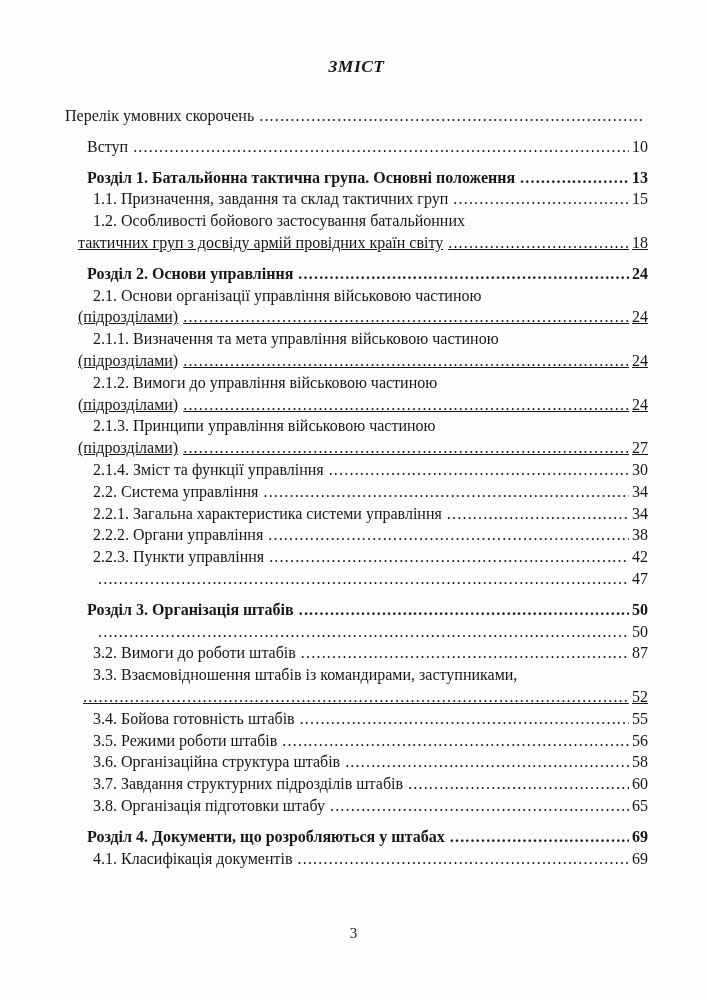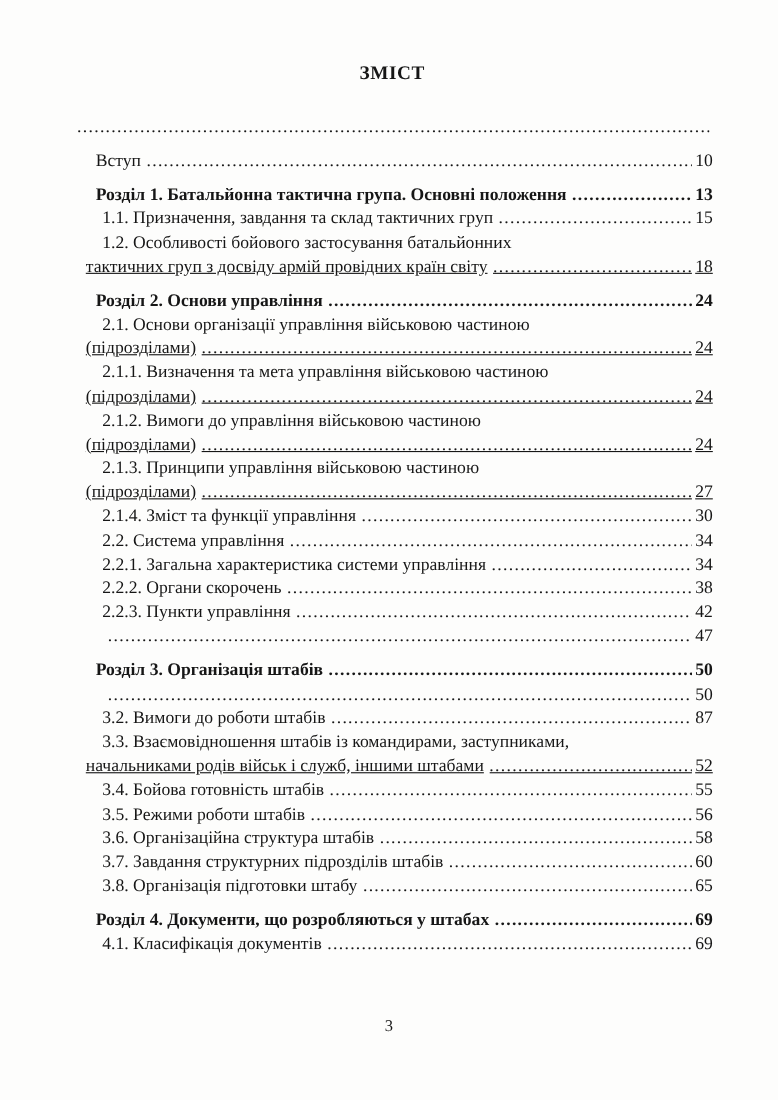--- a/index.html
+++ b/index.html
@@ -19,20 +19,21 @@
     box-sizing: border-box;
     padding: 54px 59px 0 65px;
     overflow: hidden;
   }
   .doc-title {
     text-align: center;
     font-weight: bold;
     font-size: 17.5px;
     line-height: 24px;
     letter-spacing: 0.5px;
+    font-style: italic;
   }
   .toc {
     margin-top: 27px;
   }
   .toc-line {
     display: flex;
     align-items: baseline;
     line-height: 21.8px;
     white-space: nowrap;
   }
@@ -66,20 +67,21 @@
   }
 </style>
 </head>
 <body>
 
 <div class="page">
   <div class="doc-title">ЗМІСТ</div>
 
   <div class="toc" id="toc-list">
       <div class="toc-line">
+        <span class="t">Перелік умовних скорочень</span>
         <span class="leader">........................................................................................................................................................................................................</span>
       </div>
       <div class="toc-line gap">
         <span class="t">Вступ</span>
         <span class="leader">........................................................................................................................................................................................................</span>
         <span class="pg">10</span>
       </div>
       <div class="toc-line bold gap">
         <span class="t">Розділ 1. Батальйонна тактична група. Основні положення</span>
         <span class="leader">........................................................................................................................................................................................................</span>
@@ -144,21 +146,21 @@
         <span class="t">2.2. Система управління</span>
         <span class="leader">........................................................................................................................................................................................................</span>
         <span class="pg">34</span>
       </div>
       <div class="toc-line ind-first">
         <span class="t">2.2.1. Загальна характеристика системи управління</span>
         <span class="leader">........................................................................................................................................................................................................</span>
         <span class="pg">34</span>
       </div>
       <div class="toc-line ind-first">
-        <span class="t">2.2.2. Органи скорочень</span>
+        <span class="t">2.2.2. Органи управління</span>
         <span class="leader">........................................................................................................................................................................................................</span>
         <span class="pg">38</span>
       </div>
       <div class="toc-line ind-first">
         <span class="t">2.2.3. Пункти управління</span>
         <span class="leader">........................................................................................................................................................................................................</span>
         <span class="pg">42</span>
       </div>
       <div class="toc-line ind-first">
         <span class="leader">........................................................................................................................................................................................................</span>
@@ -175,21 +177,20 @@
       </div>
       <div class="toc-line ind-first">
         <span class="t">3.2. Вимоги до роботи штабів</span>
         <span class="leader">........................................................................................................................................................................................................</span>
         <span class="pg">87</span>
       </div>
       <div class="toc-line ind-first">
         <span class="t">3.3. Взаємовідношення штабів із командирами, заступниками,</span>
       </div>
       <div class="toc-line ind-cont">
-        <span class="t">начальниками родів військ і служб, іншими штабами</span>
         <span class="leader">........................................................................................................................................................................................................</span>
         <span class="pg">52</span>
       </div>
       <div class="toc-line ind-first">
         <span class="t">3.4. Бойова готовність штабів</span>
         <span class="leader">........................................................................................................................................................................................................</span>
         <span class="pg">55</span>
       </div>
       <div class="toc-line ind-first">
         <span class="t">3.5. Режими роботи штабів</span>

